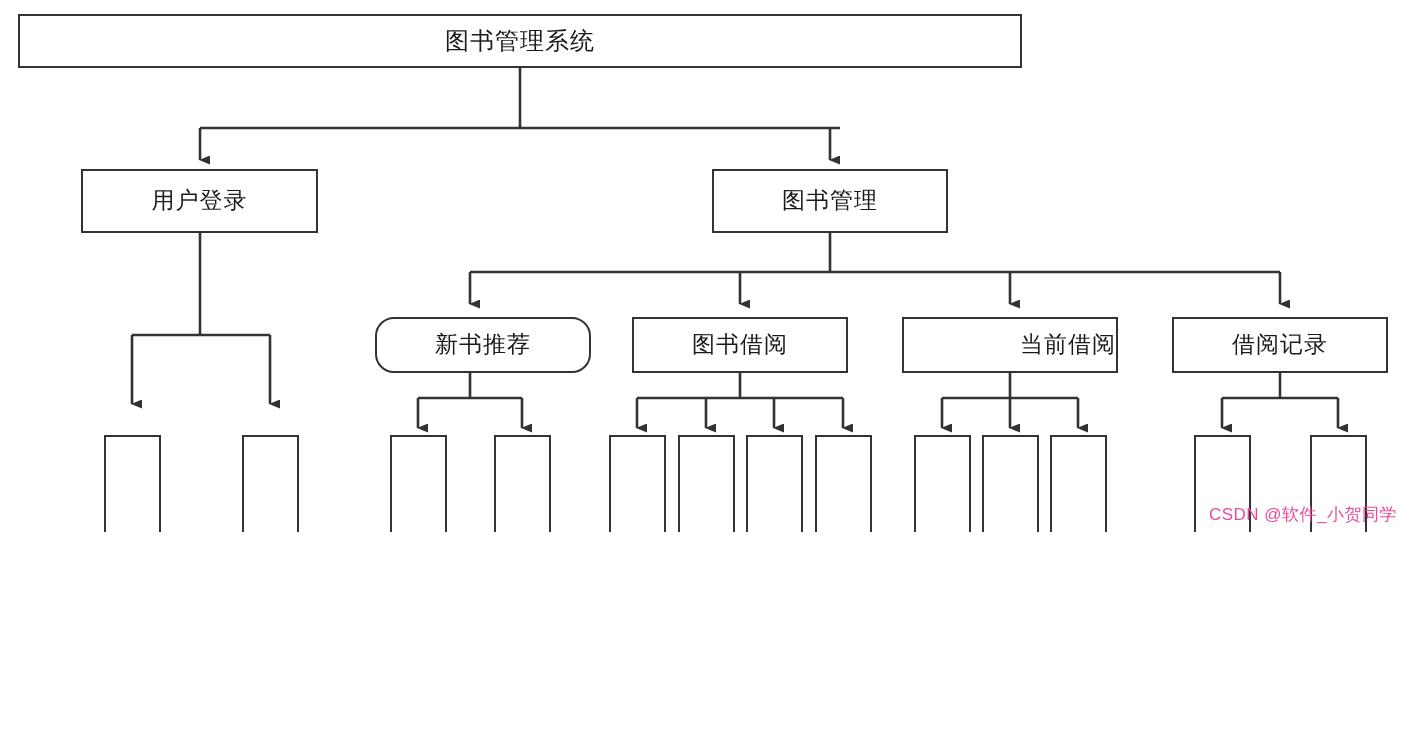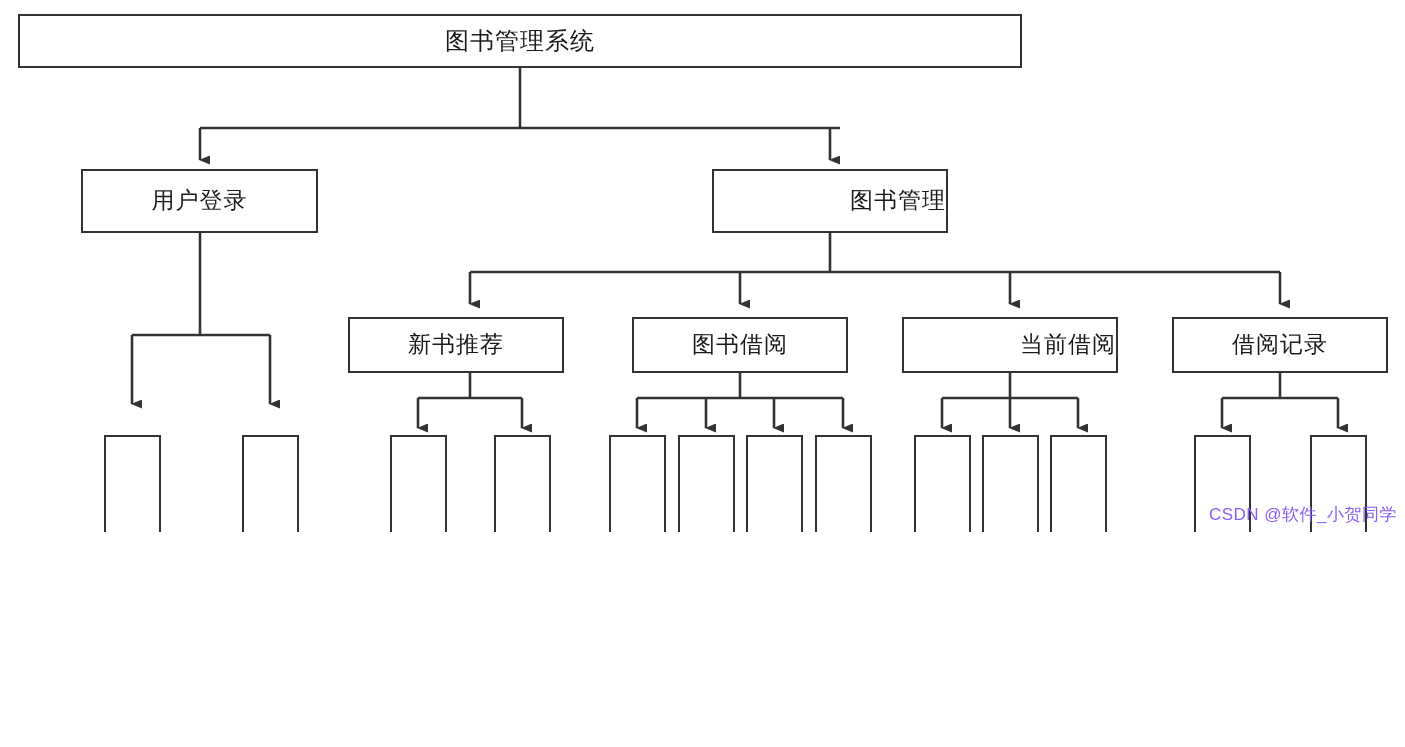--- a/index.html
+++ b/index.html
@@ -57,21 +57,21 @@
     white-space: nowrap;
   }
   .node.root {
     font-size: 24px;
   }
   .watermark {
     position: absolute;
     right: 8px;
     bottom: 6px;
     font-size: 17px;
-    color: #8b5cf6;
+    color: #ec4899;
     letter-spacing: 0.5px;
     white-space: nowrap;
     user-select: none;
   }
 </style>
 </head>
 <body>
 
 <div id="canvas">
 
@@ -125,25 +125,25 @@
     </g>
   </svg>
 
   <div class="node horiz root" style="left:18px; top:14px; width:1004px; height:54px;">
     <span>图书管理系统</span>
   </div>
 
   <div class="node horiz" style="left:81px; top:169px; width:237px; height:64px;">
     <span>用户登录</span>
   </div>
-  <div class="node horiz" style="left:712px; top:169px; width:236px; height:64px;justify-content:flex-end;">
+  <div class="node horiz" style="left:712px; top:169px; width:236px; height:64px;">
     <span>图书管理</span>
   </div>
 
-  <div class="node horiz" style="left:348px; top:317px; width:216px; height:56px;">
+  <div class="node horiz" style="left:375px; top:317px; width:216px; height:56px;border-radius:19px;">
     <span>新书推荐</span>
   </div>
   <div class="node horiz" style="left:632px; top:317px; width:216px; height:56px;text-align:center;">
     <span>图书借阅</span>
   </div>
   <div class="node horiz" style="left:902px; top:317px; width:216px; height:56px;justify-content:flex-end;">
     <span>当前借阅</span>
   </div>
   <div class="node horiz" style="left:1172px; top:317px; width:216px; height:56px;text-align:right;">
     <span>借阅记录</span>

